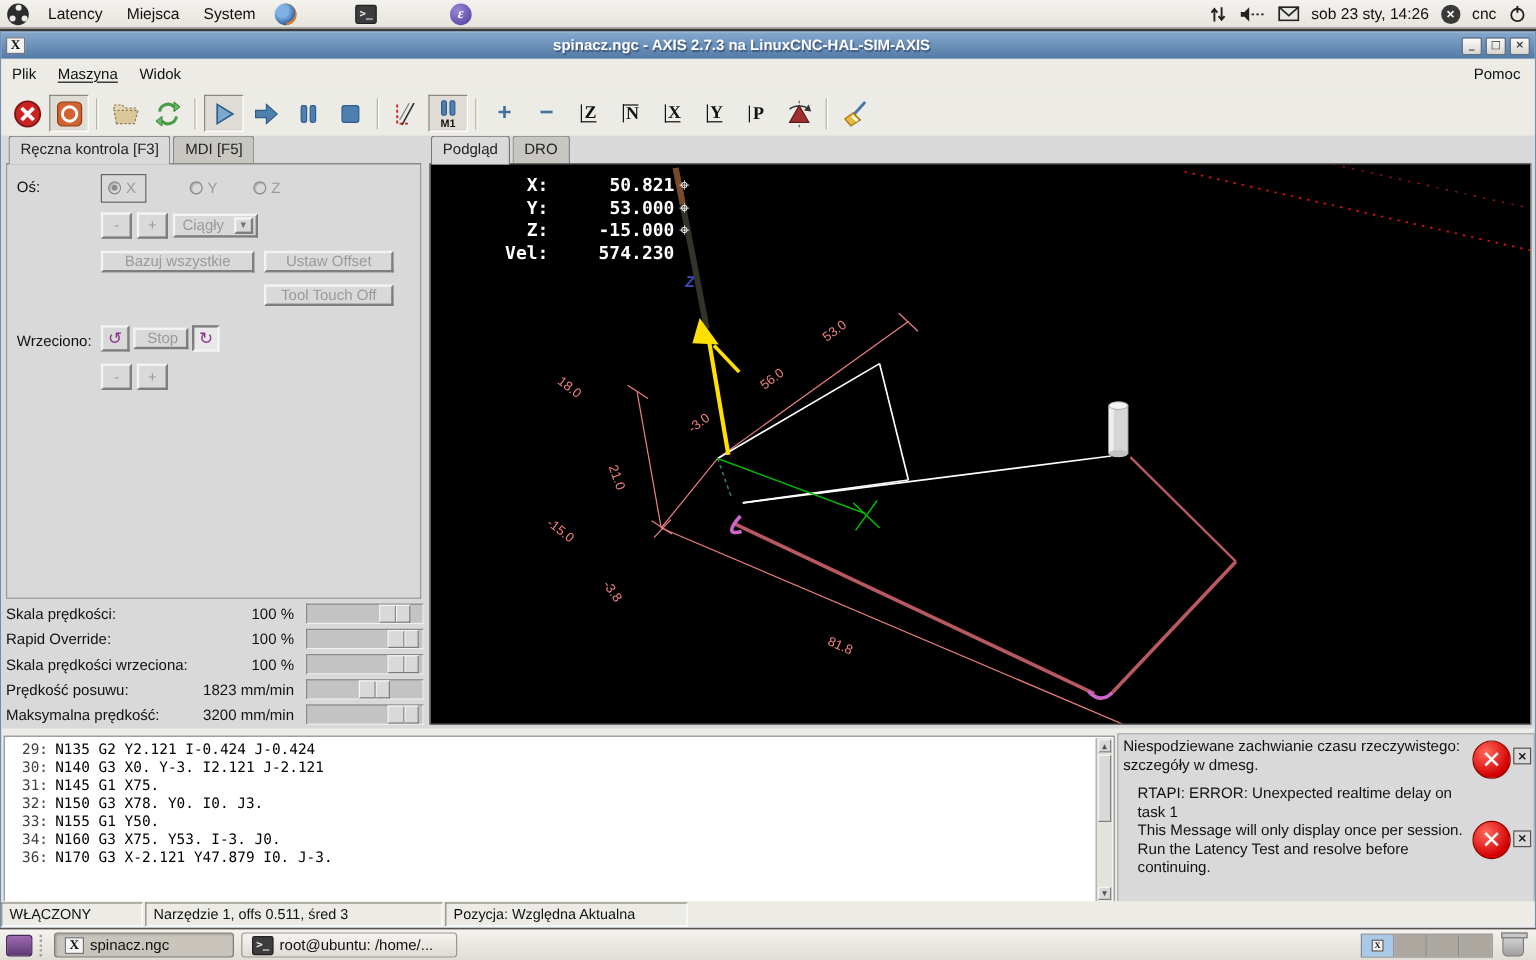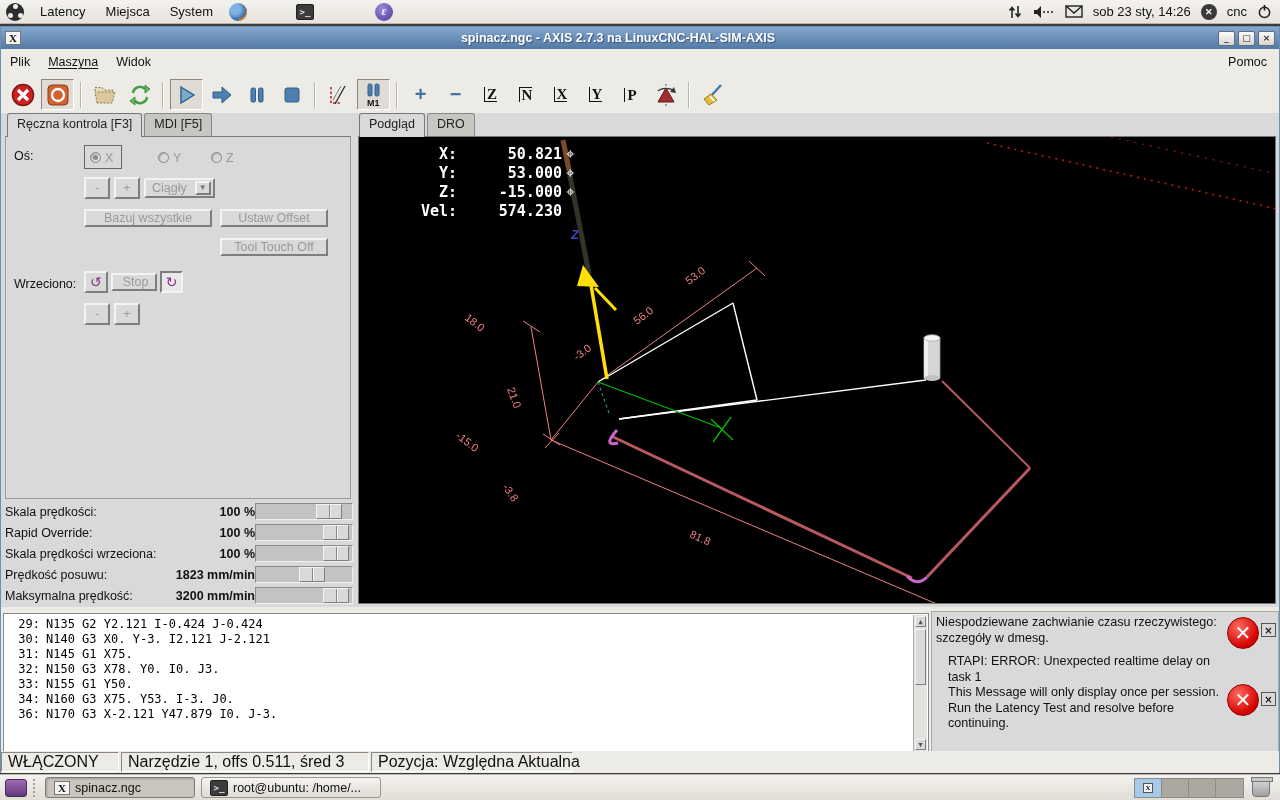--- a/index.html
+++ b/index.html
@@ -75,21 +75,21 @@
   .radio.sel:after { content:""; position:absolute; left:2px; top:2px; width:5px; height:5px; border-radius:50%; background:#8b8b8b; }
   .combo { display:inline-flex; align-items:center; border:2px solid; border-color:#f3f3f3 #7e7e7e #7e7e7e #f3f3f3;
     background:#d9d9d9; color:#9a9a9a; font-size:12.5px; padding:1px 2px 1px 6px;text-align:center; }
   .combo .arrow { margin-left:8px; border:2px solid; border-color:#f3f3f3 #7e7e7e #7e7e7e #f3f3f3;
     font-size:8px; color:#777; padding:0 2px; line-height:10px; }
 
   
   #sliders { position:absolute; left:2px; top:388px; width:348px; }
   .srow { display:flex; align-items:center; height:21px; font-size:12.5px; color:#111; }
   .slab { white-space:nowrap; }
-  .sval { margin-left:auto; padding-right:0; white-space:nowrap;font-weight:bold; }
+  .sval { margin-left:auto; padding-right:10px; white-space:nowrap; }
   .strack { width:98px; height:17px; background:#c3c3c3; border:1px solid; border-color:#8a8a8a #f0f0f0 #f0f0f0 #8a8a8a; position:relative; flex:none; }
   .shandle { position:absolute; top:0; width:26px; height:15px; background:#d9d9d9;
     border:1px solid; border-color:#f3f3f3 #7e7e7e #7e7e7e #f3f3f3; }
   .shandle:after { content:""; position:absolute; left:12px; top:0; height:100%; border-left:1px solid #8a8a8a; border-right:1px solid #f3f3f3; }
 
   
   #preview { position:absolute; left:356px; top:0; width:922px; height:494px; }
   #canvas { position:absolute; left:1px; top:23px; width:918px; height:468px; background:#000;
     border:1px solid #777; }
   #dro { position:absolute; left:38px; top:8px; color:#fff;
@@ -97,21 +97,21 @@
   .dro-row { display:flex; }
   .dro-lab { width:60px; text-align:right; white-space:pre; }
   .dro-val { width:105px; text-align:right; white-space:pre; }
   .dro-cross { margin-left:4px; font-weight:normal; }
 
   
   #gcode { position:absolute; left:2px; top:586px; width:926px; height:140px; background:#fff;
     border:1px solid #888; font:12px "DejaVu Sans Mono",monospace; padding-top:3px; overflow:hidden; }
   .grow { height:15px; line-height:15px; white-space:pre; }
   .grow .chunk { display:inline-block; padding:0 2px 0 0; }
-  .gnum { display:inline-block; width:42px; text-align:right; color:#000000; padding-right:6px; }
+  .gnum { display:inline-block; width:42px; text-align:right; color:#404040; padding-right:6px; }
   .grow.active .chunk { background:#7e2f38; }
   .grow.active .gnum, .grow.active .gtxt { color:#fff; }
   #gscroll { position:absolute; right:1px; top:1px; width:14px; height:136px; background:#e4e2dc;
     border-left:1px solid #aaa; }
   #gscroll .thumb { position:absolute; left:1px; top:14px; width:11px; height:56px; background:#d9d9d9;
     border:1px solid; border-color:#f3f3f3 #7e7e7e #7e7e7e #f3f3f3; }
   #gscroll .arr { position:absolute; left:1px; width:11px; height:11px; font-size:7px; color:#555;
     display:flex; align-items:center; justify-content:center; border:1px solid; border-color:#f3f3f3 #7e7e7e #7e7e7e #f3f3f3; background:#d9d9d9;}
 
   
@@ -122,21 +122,21 @@
   .err.second .err-text { padding-left:12px; }
   .err-ico { flex:none; width:32px; height:32px; border-radius:50%;
     background:radial-gradient(circle at 35% 30%, #ff6a5e, #d40000 70%);
     color:#fff; font:bold 20px "DejaVu Sans",sans-serif; display:flex; align-items:center; justify-content:center;
     margin:2px 2px 0 2px; border:1px solid #8c0000; }
   .err-close { flex:none; width:15px; height:14px; background:#d9d9d9; border:1px solid #555;
     font:bold 10px "DejaVu Sans",sans-serif; color:#111; display:flex; align-items:center; justify-content:center; margin-top:8px; }
 
   
   #statusbar { position:absolute; left:0; top:724px; width:100%; height:22px; background:#ecebe6;
-    display:flex; font-size:16px; color:#111; padding-top:1px; }
+    display:flex; font-size:12px; color:#111; padding-top:1px; }
   .scell { border:1px solid; border-color:#8a887f #fff #fff #8a887f; background:#ecebe6;
     height:20px; line-height:18px; padding:0 6px; margin-right:2px; white-space:nowrap; }
 
   
   #taskbar { position:absolute; left:0; top:774px; width:1280px; height:26px;
     background:linear-gradient(#f4f2ee,#e0ddd6); border-top:1px solid #b9b5ac;
     display:flex; align-items:center; font-size:12.5px; color:#111; }
   .task { height:21px; display:flex; align-items:center; gap:5px; padding:0 8px; margin-left:6px;
     border:1px solid #9a9790; border-radius:3px; background:linear-gradient(#f6f4f0,#dedbd4); max-width:220px; }
   .task.pressed { background:#c9c5bd; border-color:#7e7b74; box-shadow:inset 1px 1px 2px #a09d96; }

